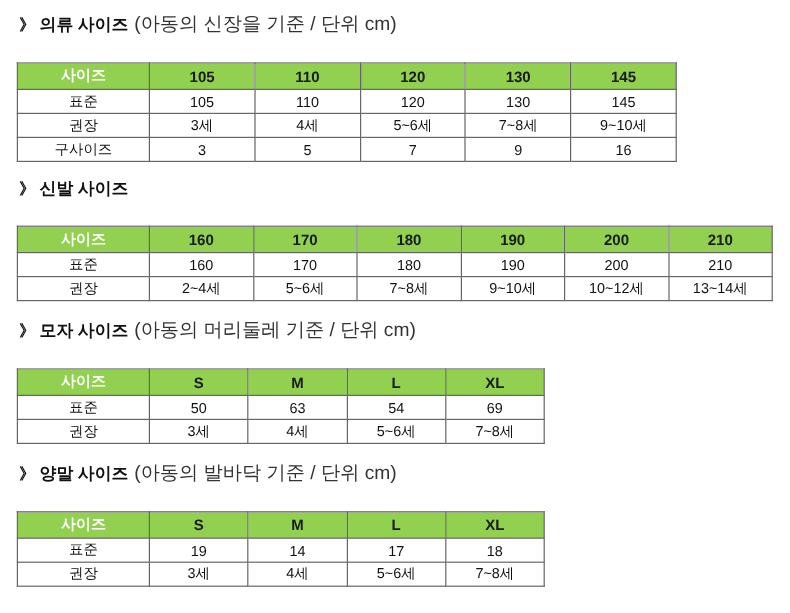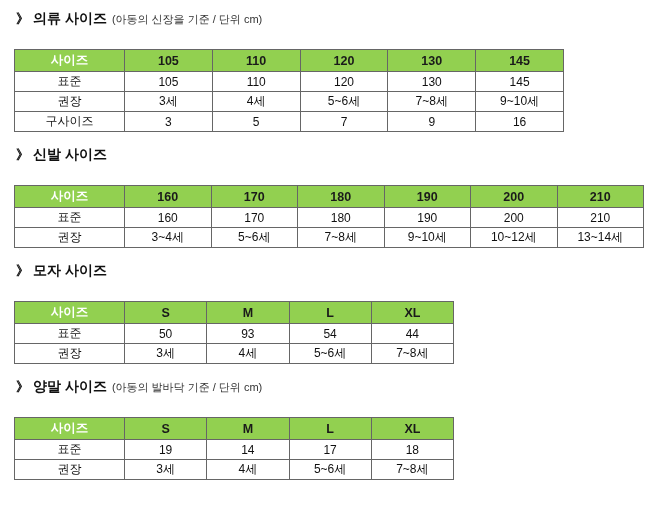--- a/index.html
+++ b/index.html
@@ -36,21 +36,21 @@
     font-weight: bold;
     color: #111;
     letter-spacing: -1px;
   }
   .sec-name {
     font-size: 14px;
     font-weight: bold;
     color: #111;
   }
   .sec-note {
-    font-size: 11px;
+    font-size: 16px;
     color: #333;
     font-weight: normal;
   }
   table.size-table {
     border-collapse: collapse;
     table-layout: fixed;
     font-size: 12px;
     margin-top: 21px;
   }
   table.size-table td, table.size-table th {
@@ -176,35 +176,36 @@
           <td>표준</td>
           <td>160</td>
           <td>170</td>
           <td>180</td>
           <td>190</td>
           <td>200</td>
           <td>210</td>
         </tr>
         <tr>
           <td>권장</td>
-          <td>3~4세</td>
+          <td>2~4세</td>
           <td>5~6세</td>
           <td>7~8세</td>
           <td>9~10세</td>
           <td>10~12세</td>
           <td>13~14세</td>
         </tr>
       </tbody>
     </table>
   </div>
 
   <div class="section">
     <div class="sec-title">
       <span class="chev">》</span>
       <span class="sec-name">모자 사이즈</span>
+      <span class="sec-note">(아동의 머리둘레 기준 / 단위 cm)</span>
     </div>
     <table class="size-table tbl-hat">
       <colgroup>
           <col class="c0">
           <col>
           <col>
           <col>
           <col>
         </colgroup>
       <thead>
@@ -213,23 +214,23 @@
           <th>S</th>
           <th>M</th>
           <th>L</th>
           <th>XL</th>
         </tr>
       </thead>
       <tbody>
         <tr>
           <td>표준</td>
           <td>50</td>
-          <td>93</td>
+          <td>63</td>
           <td>54</td>
-          <td>44</td>
+          <td>69</td>
         </tr>
         <tr>
           <td>권장</td>
           <td>3세</td>
           <td>4세</td>
           <td>5~6세</td>
           <td>7~8세</td>
         </tr>
       </tbody>
     </table>

